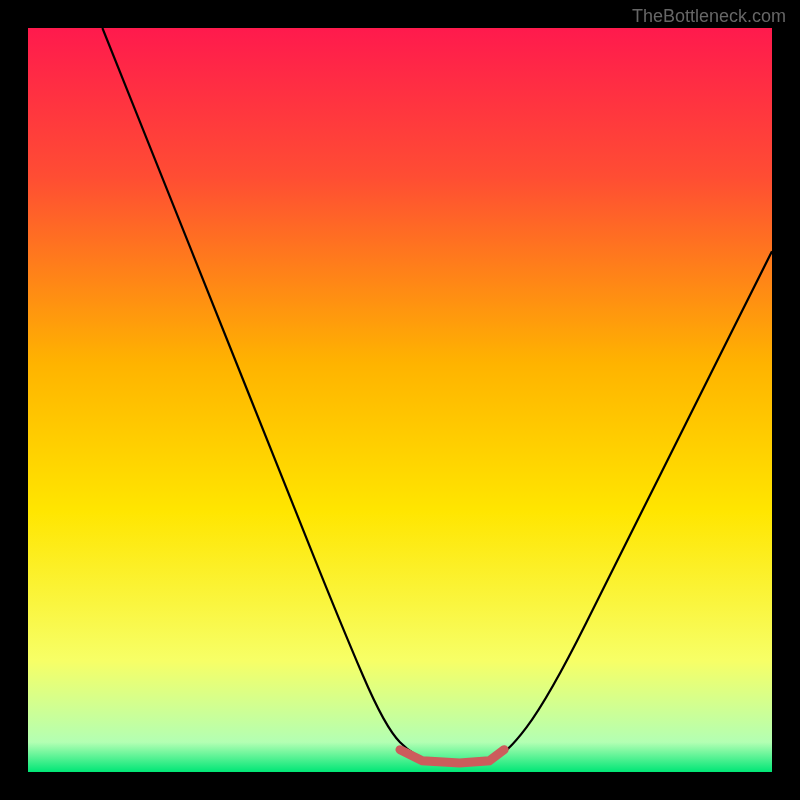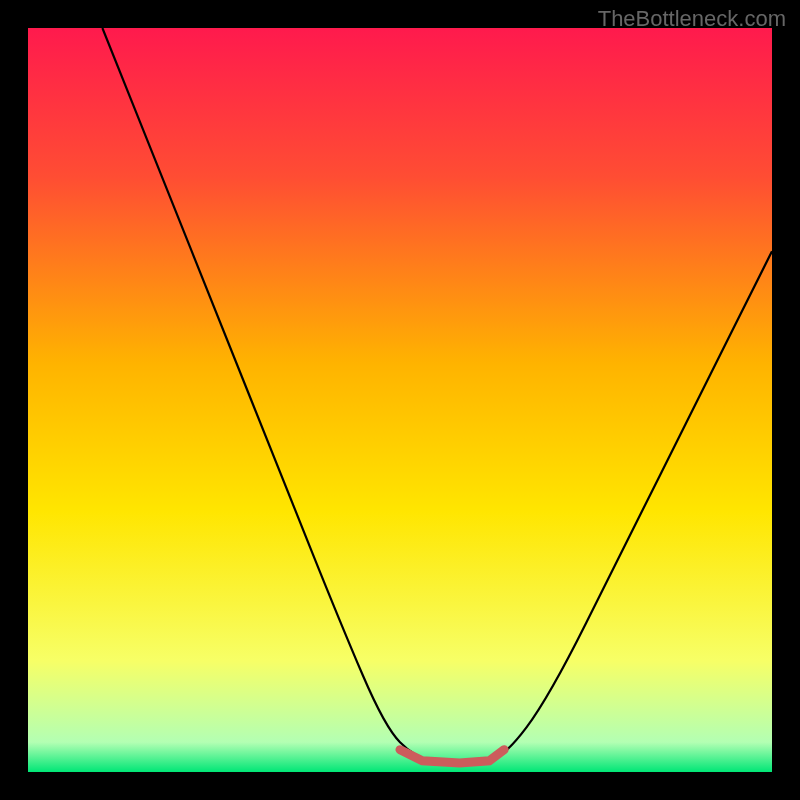--- a/index.html
+++ b/index.html
@@ -9,21 +9,21 @@
     background: #000;
     position: relative;
     overflow: hidden;
     font-family: Arial, sans-serif;
   }
   .watermark {
     position: absolute;
     top: 6px;
     right: 14px;
     color: #666;
-    font-size: 22px;
+    font-size: 18px;
     font-weight: 500;
     z-index: 10;
   }
   .plot {
     position: absolute;
     top: 28px;
     left: 28px;
     width: 744px;
     height: 744px;
   }

